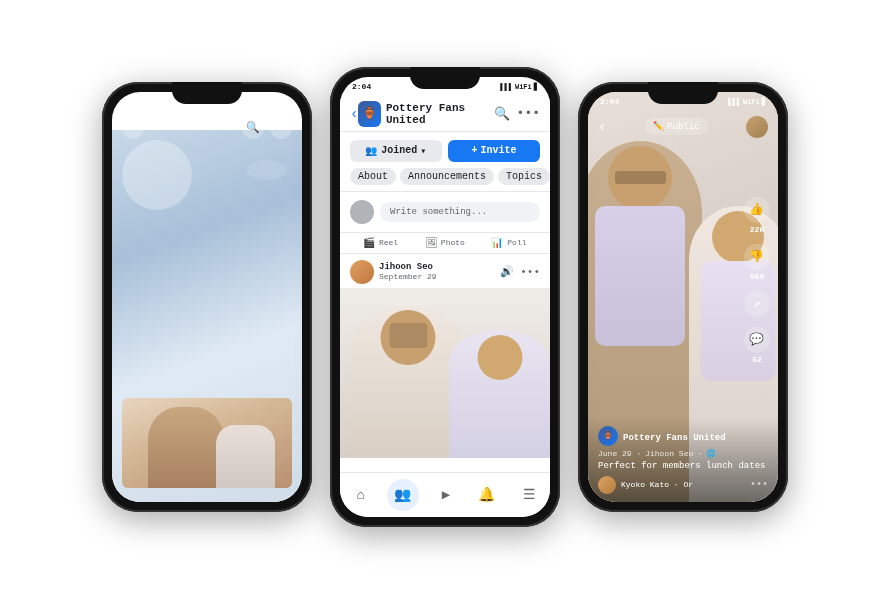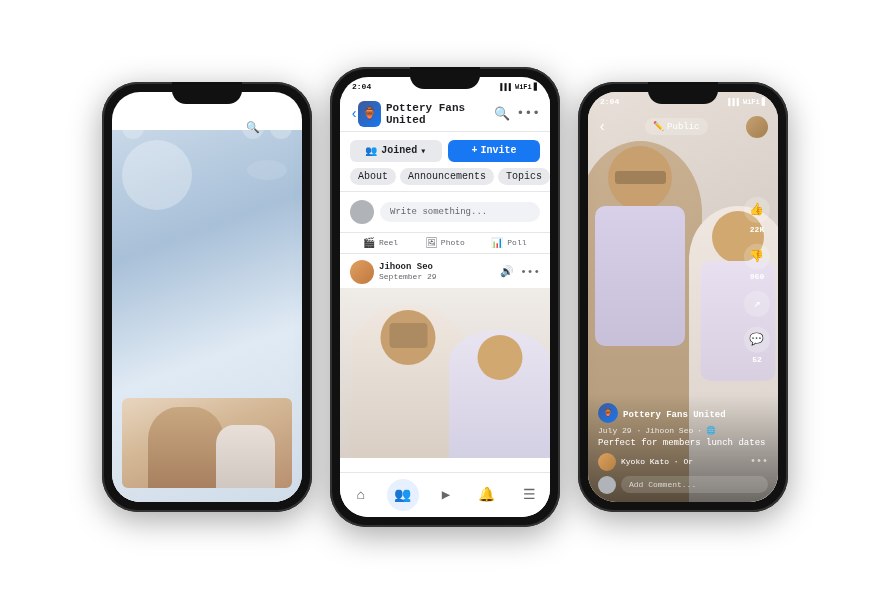--- a/index.html
+++ b/index.html
@@ -836,35 +836,31 @@
         </div>
 
         <div class="video-bottom-info">
           <div class="video-group-row">
             <div class="video-group-avatar">🏺</div>
             <div>
               <span class="video-group-name">Pottery Fans United</span>
             </div>
           </div>
           <div style="display:flex;gap:4px;align-items:center;margin-bottom:3px;">
-            <span style="font-size:8px;color:rgba(255,255,255,0.8);">July 29 · </span>
+            <span style="font-size:8px;color:rgba(255,255,255,0.8);">June 29 · </span>
             <span style="font-size:8px;color:rgba(255,255,255,0.8);">Jihoon Seo</span>
             <span style="font-size:8px;color:rgba(255,255,255,0.8);">·</span>
             <span style="font-size:8px;color:rgba(255,255,255,0.8);">🌐</span>
           </div>
           <div class="video-caption">Perfect for members lunch dates</div>
 
           <div class="video-comment-row">
             <div class="comment-avatar"></div>
             <span class="comment-text">Kyoko Kato · Or</span>
             <span style="font-size:10px;color:rgba(255,255,255,0.6);margin-left:auto;">•••</span>
           </div>
 
-          <div class="comment-input-row">
-            <div class="write-avatar" style="width:18px;height:18px;flex-shrink:0;"></div>
-            <div class="comment-input-bar">Add Comment...</div>
-          </div>
         </div>
       </div>
     </div>
   </div>
 
 </div>
 
 </body></html>

